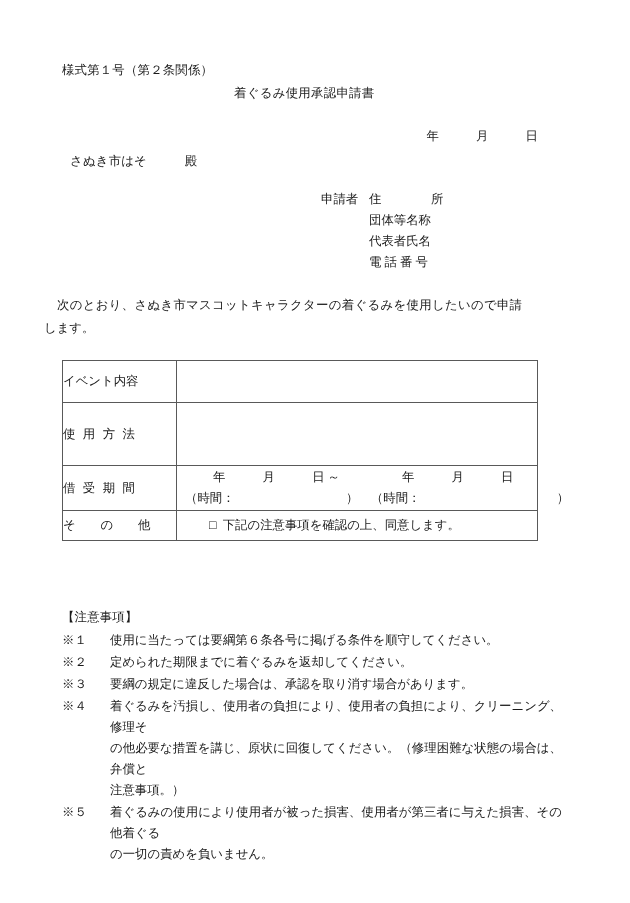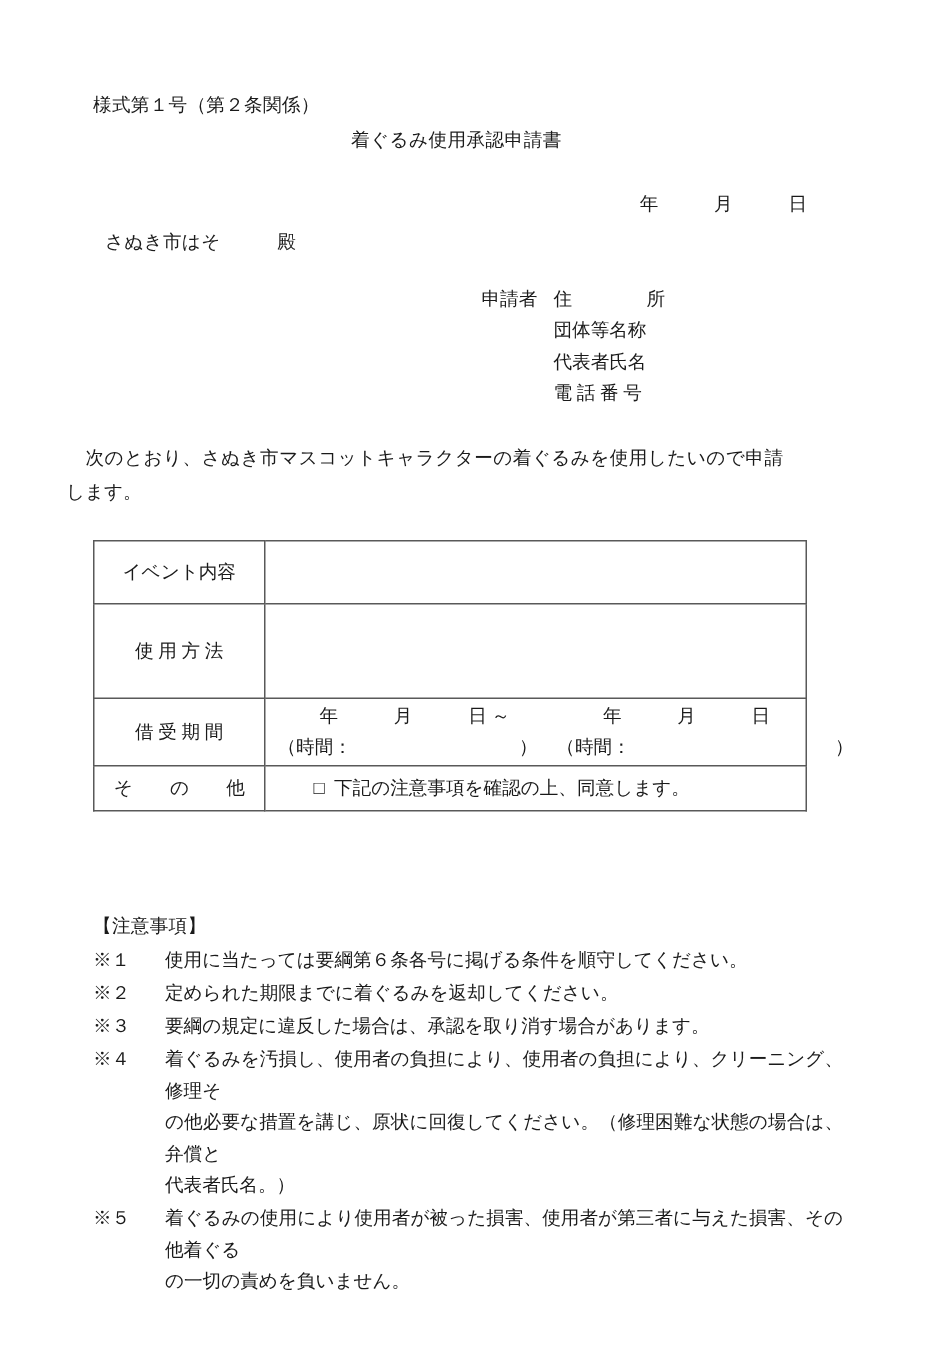--- a/index.html
+++ b/index.html
@@ -99,22 +99,23 @@
     border-collapse: collapse;
     table-layout: fixed;
   }
   .form-table td {
     border: 1px solid #595959;
     padding: 0;
     vertical-align: middle;
   }
   .form-table td.label {
     width: 113px;
-    text-align: center;
-    white-space: pre;
+    text-align: left;
+    white-space: pre;
+    font-family: Liberation Mono, monospace;
   }
   .form-table td.value {
     padding-left: 8px;
   }
   .row-h-42 { height: 42px; }
   .row-h-63 { height: 63px; border-radius: 21px; }
   .row-h-45 { height: 45px; }
   .row-h-30 { height: 30px; }
 
   .val-line {
@@ -242,21 +243,21 @@
       <span class="note-body">
         <span class="l">要綱の規定に違反した場合は、承認を取り消す場合があります。</span>
       </span>
     </div>
 
     <div class="note-item">
       <span class="note-marker">※４</span>
       <span class="note-body">
         <span class="l">着ぐるみを汚損し、使用者の負担により、使用者の負担により、クリーニング、修理そ</span>
         <span class="l">の他必要な措置を講じ、原状に回復してください。（修理困難な状態の場合は、弁償と</span>
-        <span class="l">代表者氏名。）</span>
+        <span class="l">注意事項。）</span>
       </span>
     </div>
 
     <div class="note-item">
       <span class="note-marker">※５</span>
       <span class="note-body">
         <span class="l">着ぐるみの使用により使用者が被った損害、使用者が第三者に与えた損害、その他着ぐる</span>
         <span class="l">の一切の責めを負いません。</span>
       </span>
     </div>

